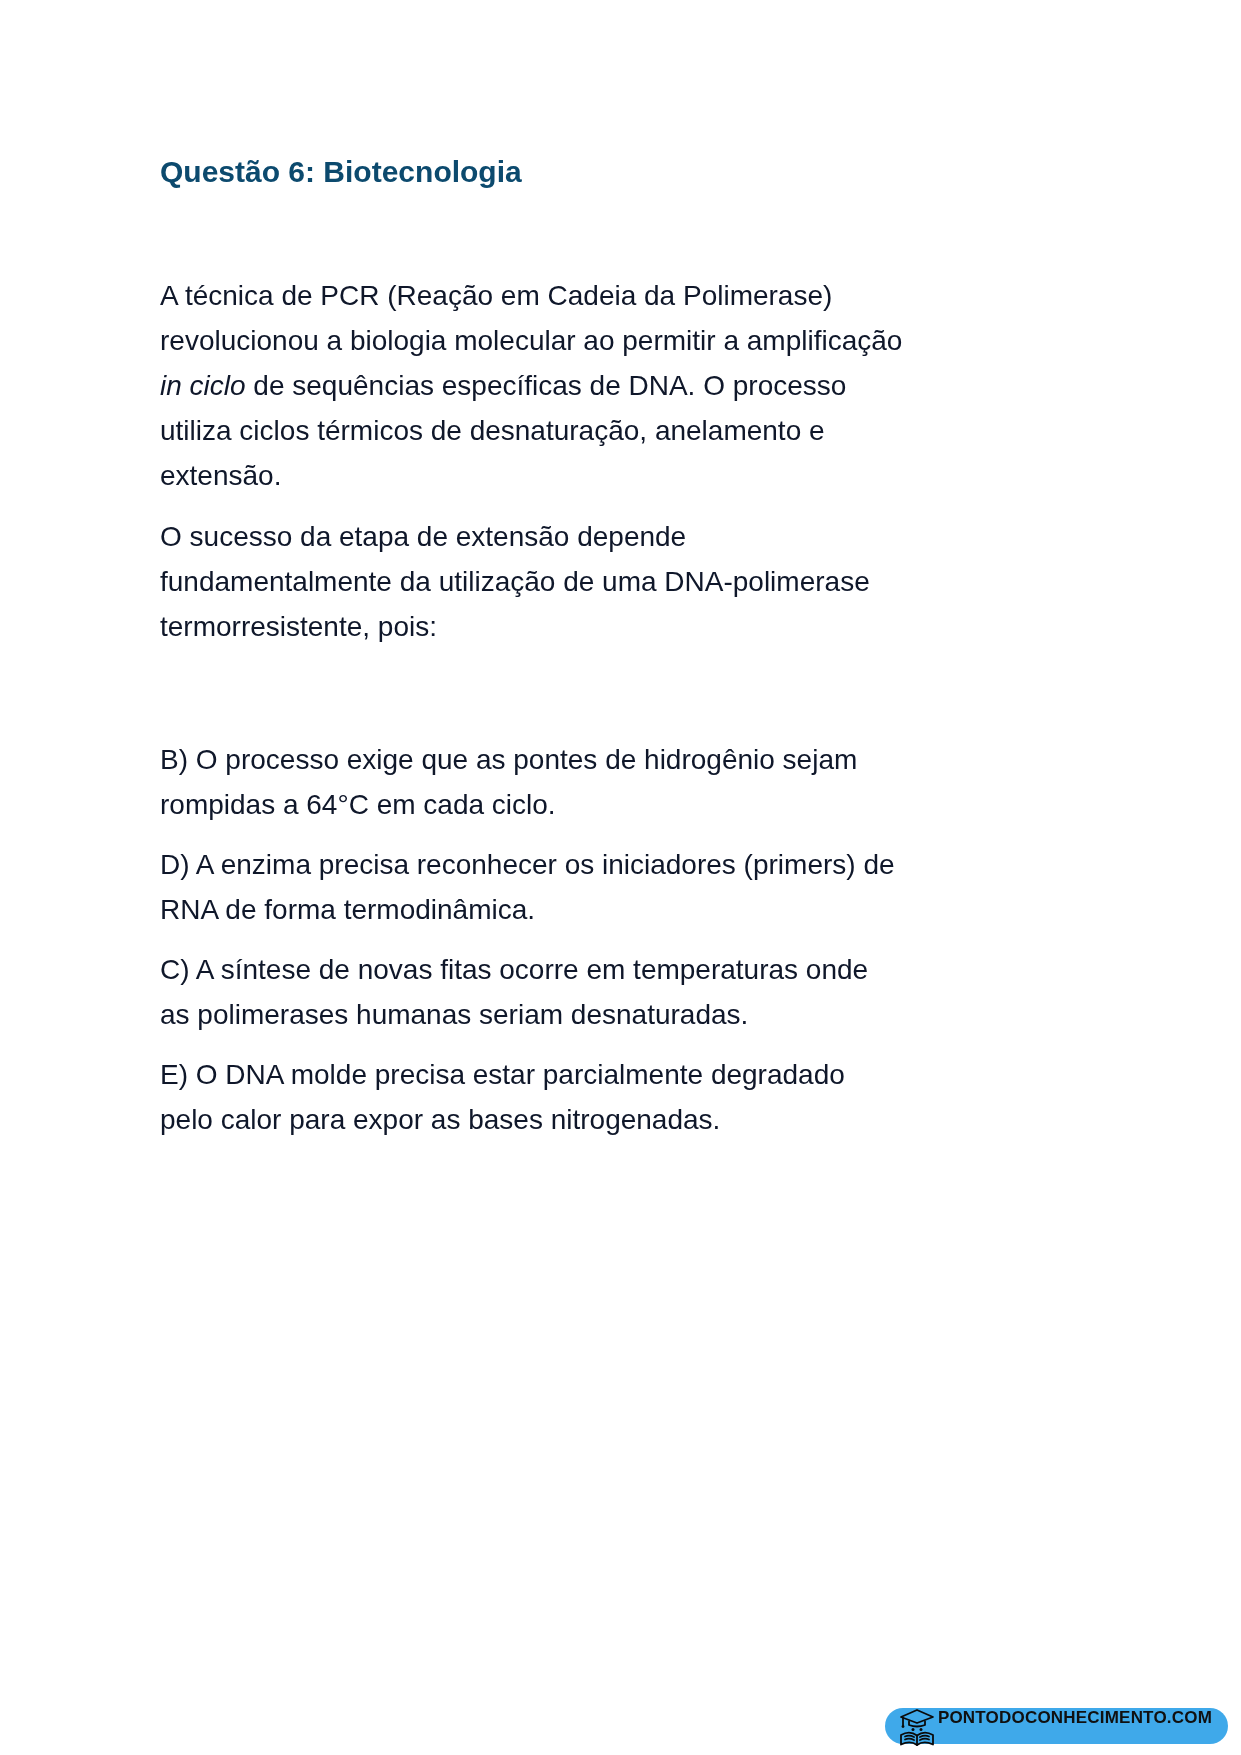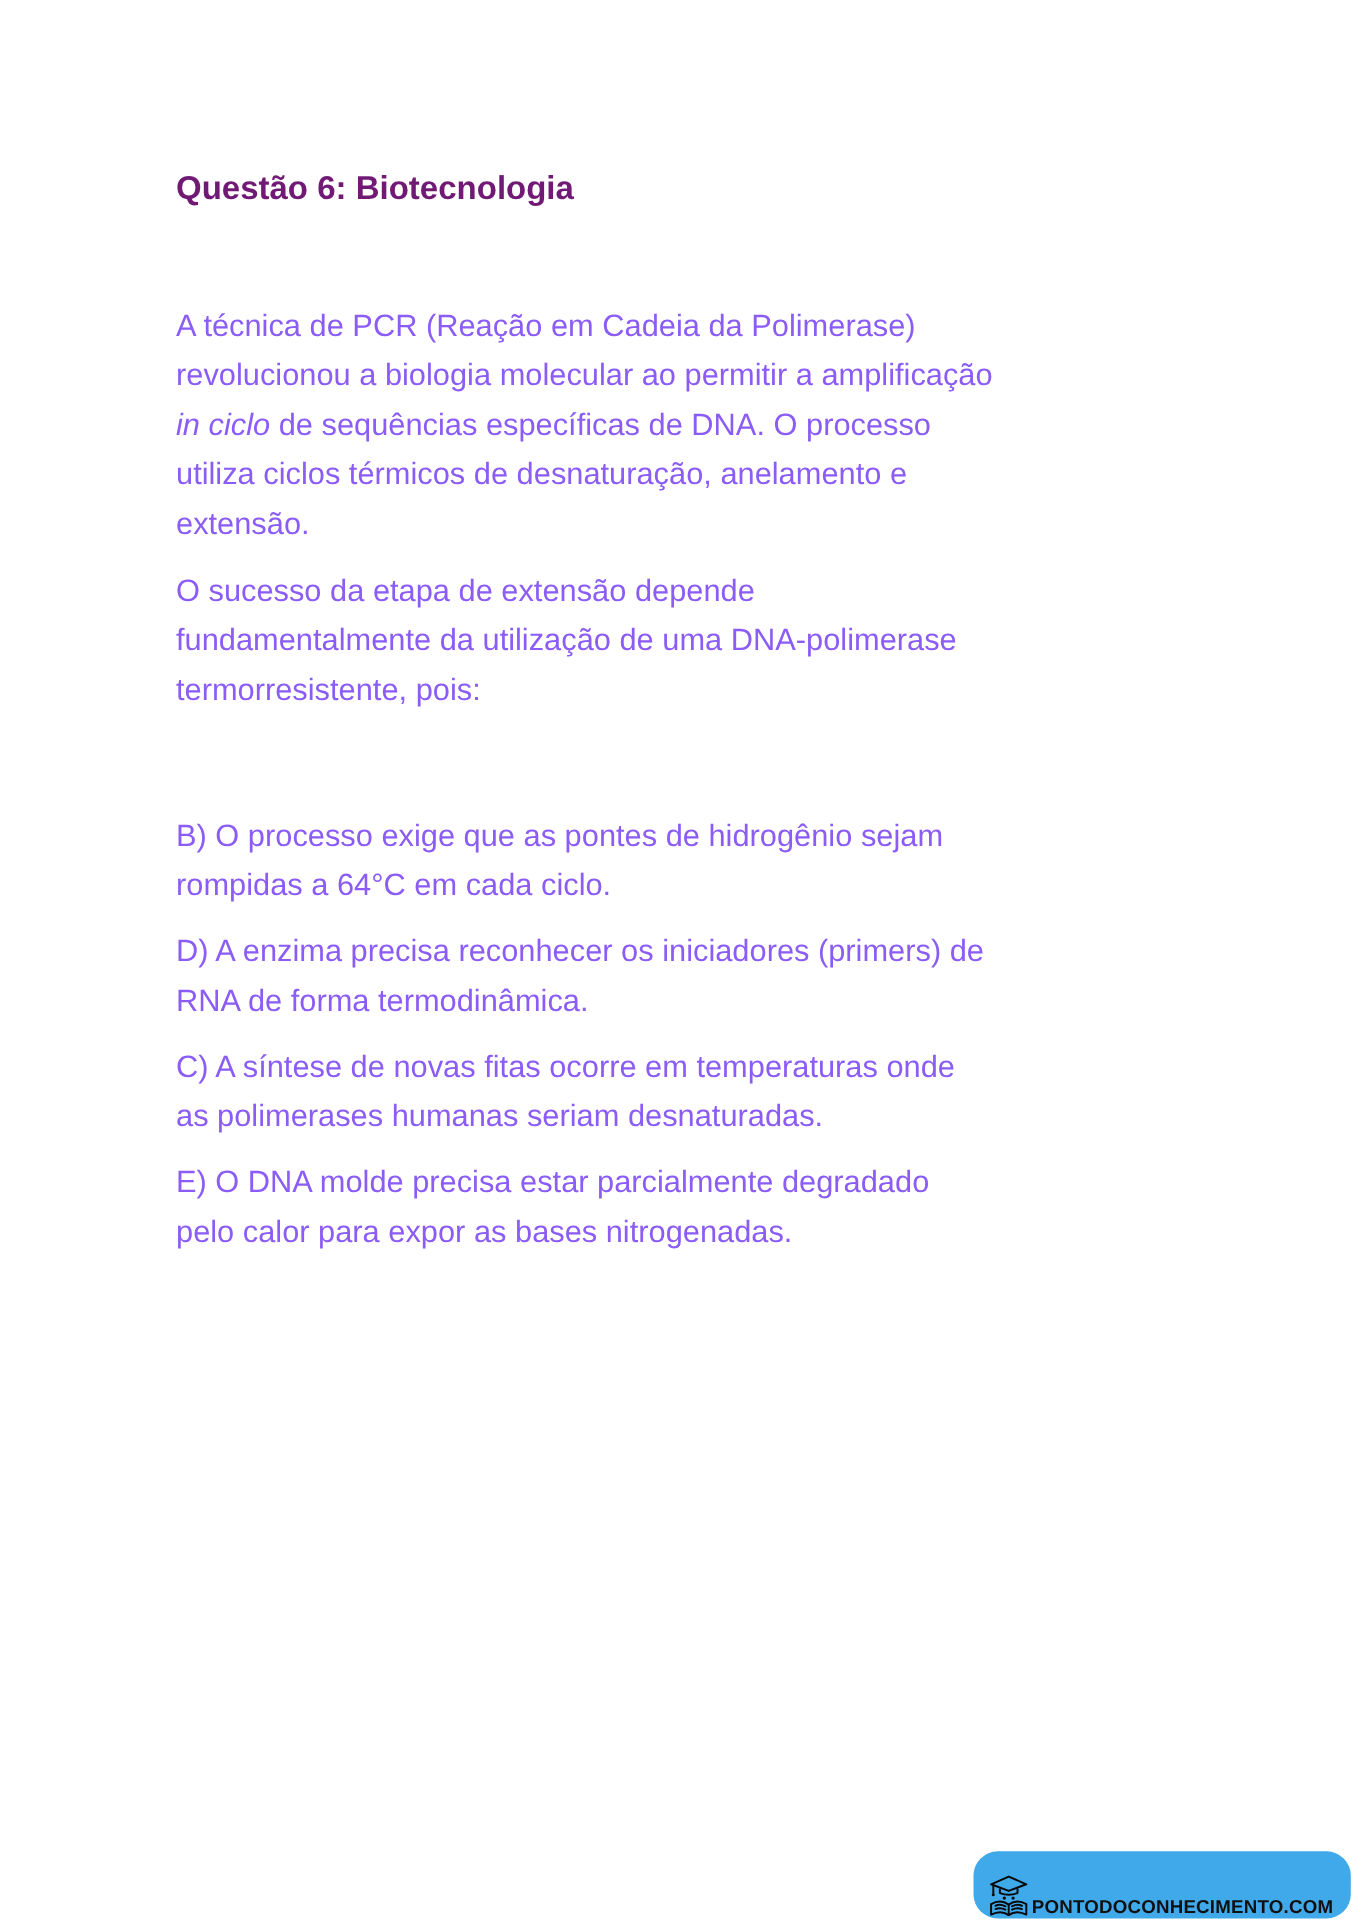--- a/index.html
+++ b/index.html
@@ -18,44 +18,44 @@
   .content {
     margin-left: 160px;
     padding-top: 153px;
     width: 910px;
   }
   .title {
     margin: 0;
     font-size: 30px;
     line-height: 38px;
     font-weight: bold;
-    color: #701a75;
+    color: #0c4a6e;
   }
   .para {
     margin: 0;
     font-size: 28px;
     line-height: 45px;
     white-space: pre-line;
-    color: #8b5cf6;
+    color: #0f172a;
   }
   .intro { margin-top: 82px; }
   .stem  { margin-top: 16px; }
   .italic { font-style: italic; }
   .options { margin-top: 88px; }
   .option { margin: 0; }
   .option + .option { margin-top: 15px; }
   .brand-badge {
     position: absolute;
     right: 13px;
     bottom: 11px;
-    height: 61px;
+    height: 36px;
     border-radius: 22px;
     background: #3FA9EA;
     display: inline-flex;
-    align-items: flex-end;
+    align-items: flex-start;
     padding: 0 16px 0 12px;
     gap: 3px;
     cursor: pointer;
     text-decoration: none;
   }
   .brand-icon {
     display: inline-flex;
     width: 38px;
     height: 40px;
     flex: 0 0 auto;

